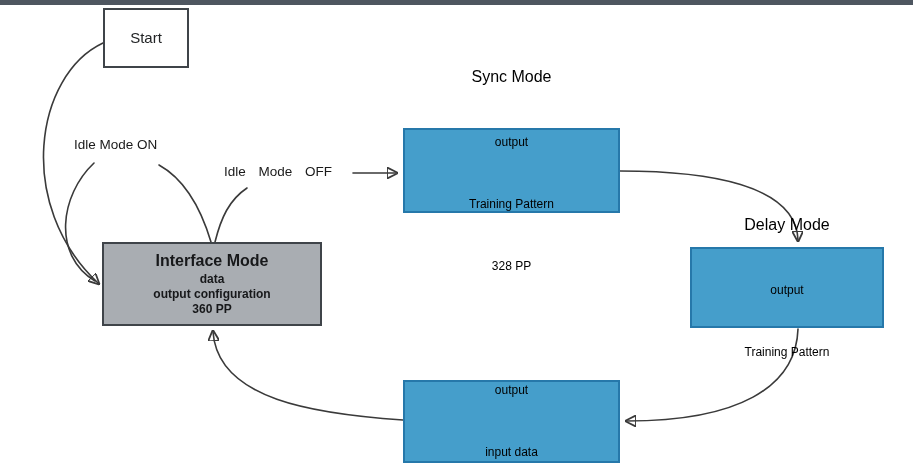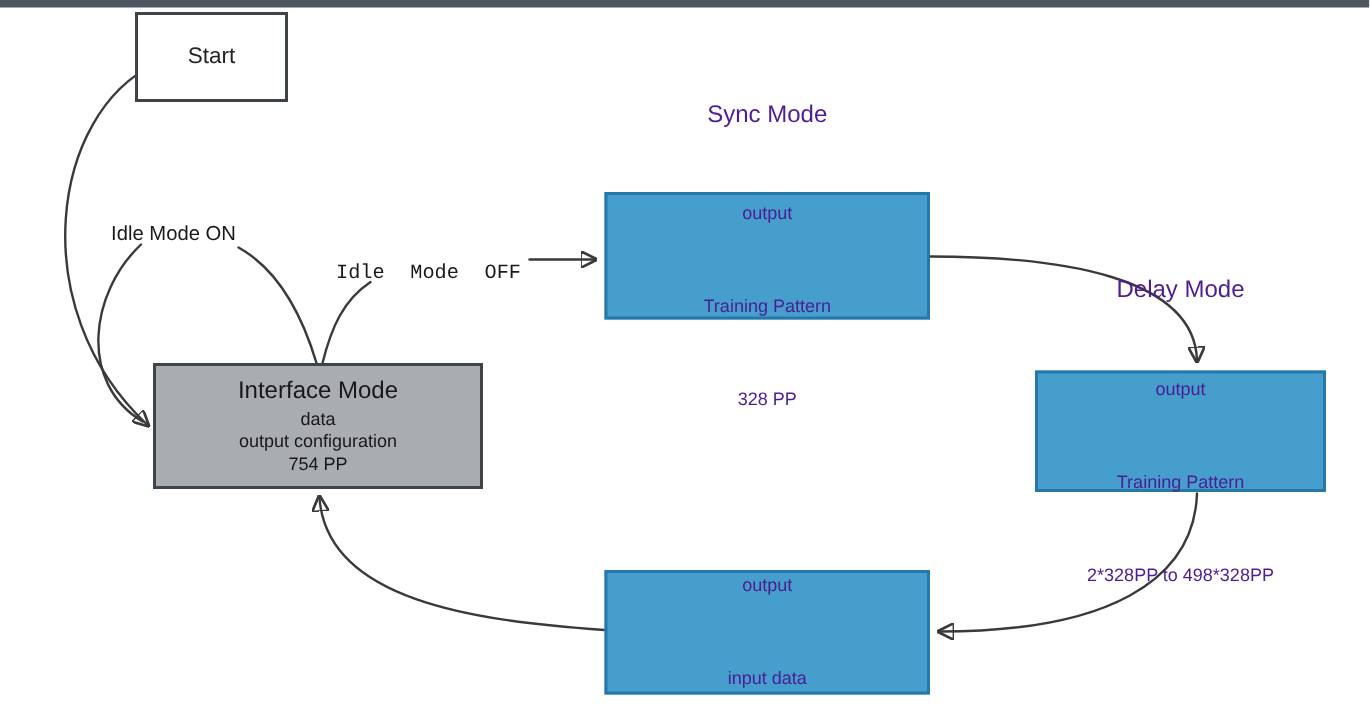--- a/index.html
+++ b/index.html
@@ -41,49 +41,48 @@
   }
   .node-start{
     background:#ffffff;
     border:2px solid var(--node-border-dark);
     color:#222426;
     font-size:15px;
   }
   .node-blue{
     background:var(--node-blue);
     border:2px solid var(--node-blue-border);
-    color:#4c1d95;
+    color:#000000;
     gap:47px;
   }
   .node-gray{
     background:var(--node-gray);
     border:2px solid var(--node-border-dark);
     color:#17181a;
+    font-weight:bold;
   }
   .node-title{
     font-size:16px;
     line-height:20px;
     margin-bottom:1px;
     white-space:nowrap;
   }
   .node-line{
     font-size:12px;
     line-height:15px;
     white-space:nowrap;
   }
   .edge-label{
     position:absolute;
     font-size:13.5px;
     color:#1a1a1a;
     white-space:nowrap;
-    margin-top:11px;
   }
   .edge-label.off{
     word-spacing:9px;
-    font-family:Liberation Mono, monospace;
   }
 </style>
 </head>
 <body>
 
 <div class="stage">
 
   <div class="top-bar"></div>
 
   <svg class="edges" viewBox="0 0 913 473">
@@ -95,43 +94,42 @@
     <path d="M 103 43 C 35 75, 15 205, 98 283" marker-end="url(#arrow)"></path>
     <path d="M 211 242 C 202 212, 186 180, 159 165"></path>
     <path d="M 94 163 C 60 195, 52 255, 95 281"></path>
     <path d="M 215 242 C 221 218, 229 200, 247 188"></path>
     <path d="M 353 173 L 396 173" marker-end="url(#arrow)"></path>
     <path d="M 620 171 C 706 171, 796 184, 798 240" marker-end="url(#arrow)"></path>
     <path d="M 798 329 C 796 388, 737 421, 627 421" marker-end="url(#arrow)"></path>
     <path d="M 403 420 C 315 414, 218 400, 213 332" marker-end="url(#arrow)"></path>
   </svg>
 
-  <div class="node node-start" style="left:90px;top:8px;width:102px;height:60px">
+  <div class="node node-start" style="left:103px;top:8px;width:86px;height:60px">
     <div class="node-title" style="font-size:15px">Start</div>
   </div>
 
   <div class="node node-gray" style="left:102px;top:242px;width:220px;height:84px">
     <div class="node-title">Interface Mode</div>
     <div class="node-line">data</div>
     <div class="node-line">output configuration</div>
-    <div class="node-line">754 PP</div>
+    <div class="node-line">360 PP</div>
   </div>
 
   <div class="node node-blue" style="left:403px;top:128px;width:217px;height:85px">
     <div class="node-title">Sync Mode</div>
     <div class="node-line">output</div>
     <div class="node-line">Training Pattern</div>
     <div class="node-line">328 PP</div>
   </div>
 
   <div class="node node-blue" style="left:690px;top:247px;width:194px;height:81px">
     <div class="node-title">Delay Mode</div>
     <div class="node-line">output</div>
     <div class="node-line">Training Pattern</div>
-    <div class="node-line">2*328PP to 498*328PP</div>
   </div>
 
   <div class="node node-blue" style="left:403px;top:380px;width:217px;height:83px">
     <div class="node-line">output</div>
     <div class="node-line">input data</div>
   </div>
 
   <div class="edge-label" style="left:74px;top:137px">Idle Mode ON</div>
 
   <div class="edge-label off" style="left:224px;top:164px">Idle Mode OFF</div>

